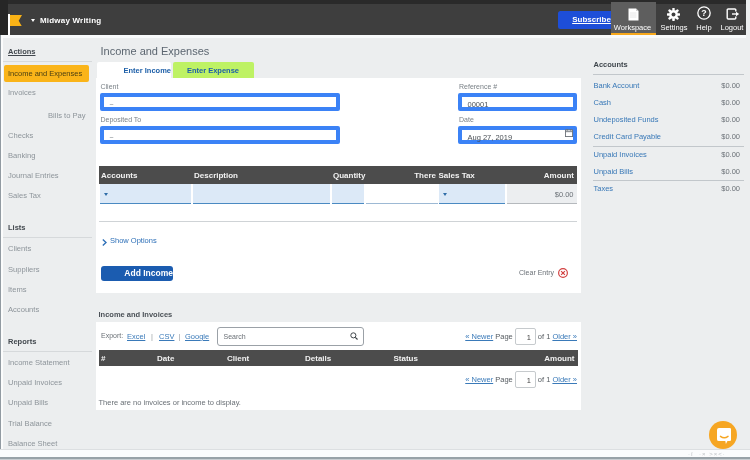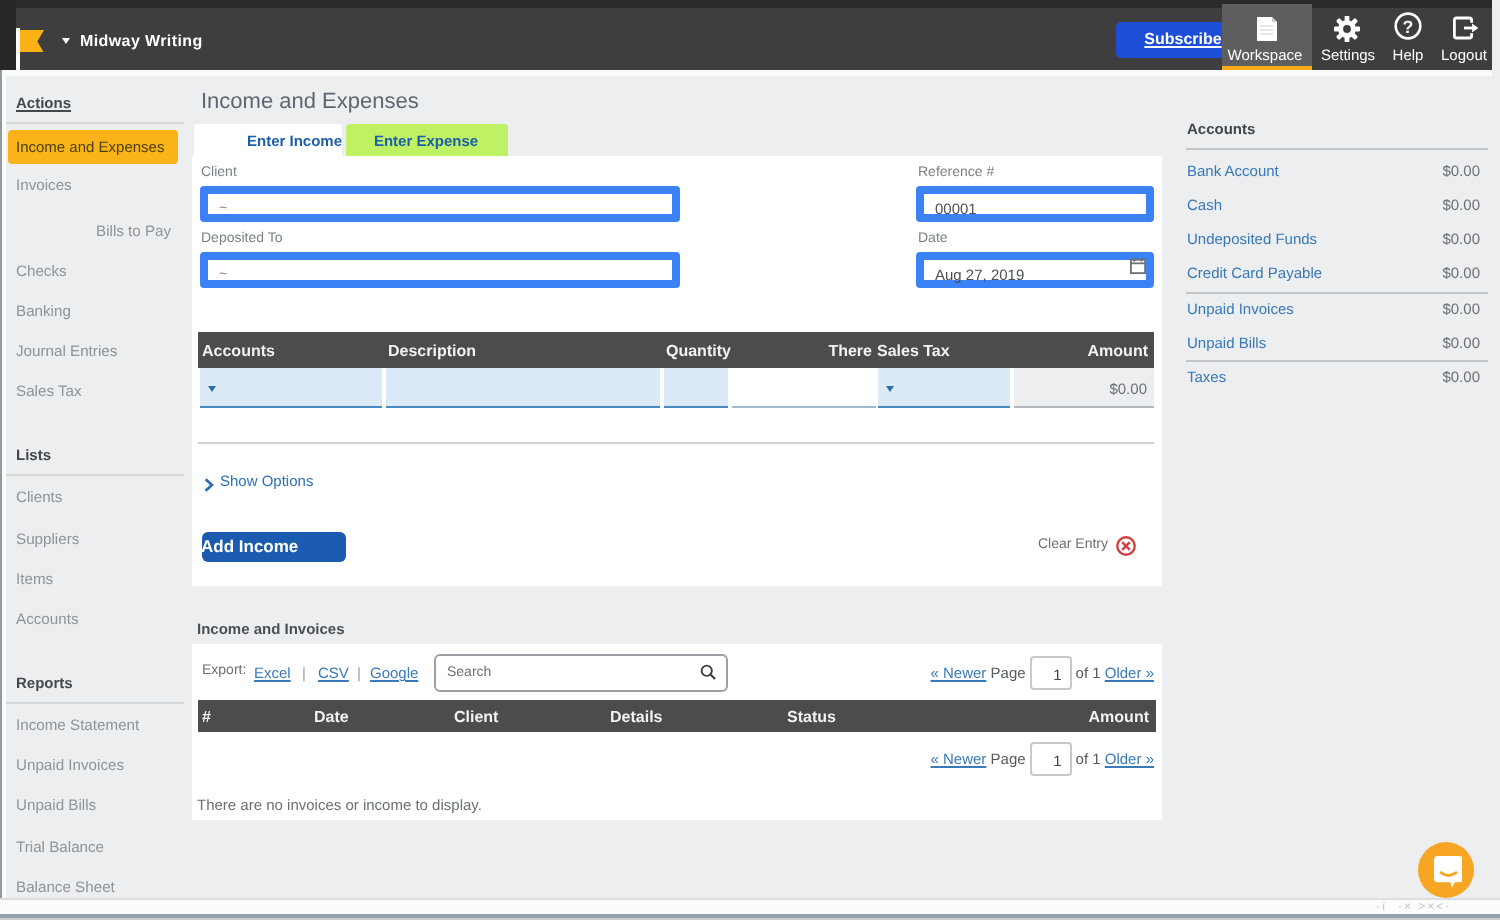--- a/index.html
+++ b/index.html
@@ -39,21 +39,21 @@
 
 
 #thead1 { left:99px; top:166px; width:478px; height:17.5px; background:#4c4c4c; }
 .th { position:absolute; color:#f2f2f2; font-size:8px; font-weight:bold; top:171px; }
 .cell { position:absolute; top:184px; height:20px; background:#dce9f7; border-bottom:1.5px solid #4a8ac2; }
 .cellw { position:absolute; top:184px; height:20px; background:#ffffff; border-bottom:1.5px solid #9db9d4; }
 .cellg { position:absolute; top:184px; height:20px; background:#eceef0; border-bottom:1.5px solid #b5b9bd; }
 .bluecaret { position:absolute; width:0; height:0; border-left:2.5px solid transparent; border-right:2.5px solid transparent; border-top:3.2px solid #2e6da8; top:192.5px; }
 #totalrow { left:99px; top:204px; width:478px; height:17.5px; border-bottom:1px solid #cfd3d6; }
 #showopt { left:101px; top:236px; color:#2e70b8; font-size:7.5px; }
-#addincome { left:100.5px; top:265.5px; width:72.5px; height:15px; background:#1b5cb0; border-radius:3px; color:#fff; font-size:8.5px; font-weight:bold; text-align:left; line-height:15px; }
+#addincome { left:100.5px; top:265.5px; width:72.5px; height:15px; background:#1b5cb0; border-radius:3px; color:#fff; font-size:8.5px; font-weight:bold; text-align:right; line-height:15px; }
 #clearentry { left:519px; top:269px; color:#6b7177; font-size:7px; }
 
 
 #sec2title { left:98.5px; top:310px; color:#4a5056; font-size:7.5px; font-weight:bold; }
 #panel2 { left:96px; top:322px; width:485px; height:88px; background:#ffffff; }
 a.blue { color:#3a7ab9; text-decoration:underline; }
 #searchbox { left:217px; top:326.5px; width:147px; height:19.5px; border:1px solid #9ba1a7; border-radius:3px; background:#fff; }
 #searchtxt { left:223.5px; top:333px; color:#6a7076; font-size:7px; }
 #thead2 { left:98.5px; top:350px; width:479px; height:15.5px; background:#4c4c4c; }
 .th2 { position:absolute; color:#f2f2f2; font-size:8px; font-weight:bold; top:353.5px; }

